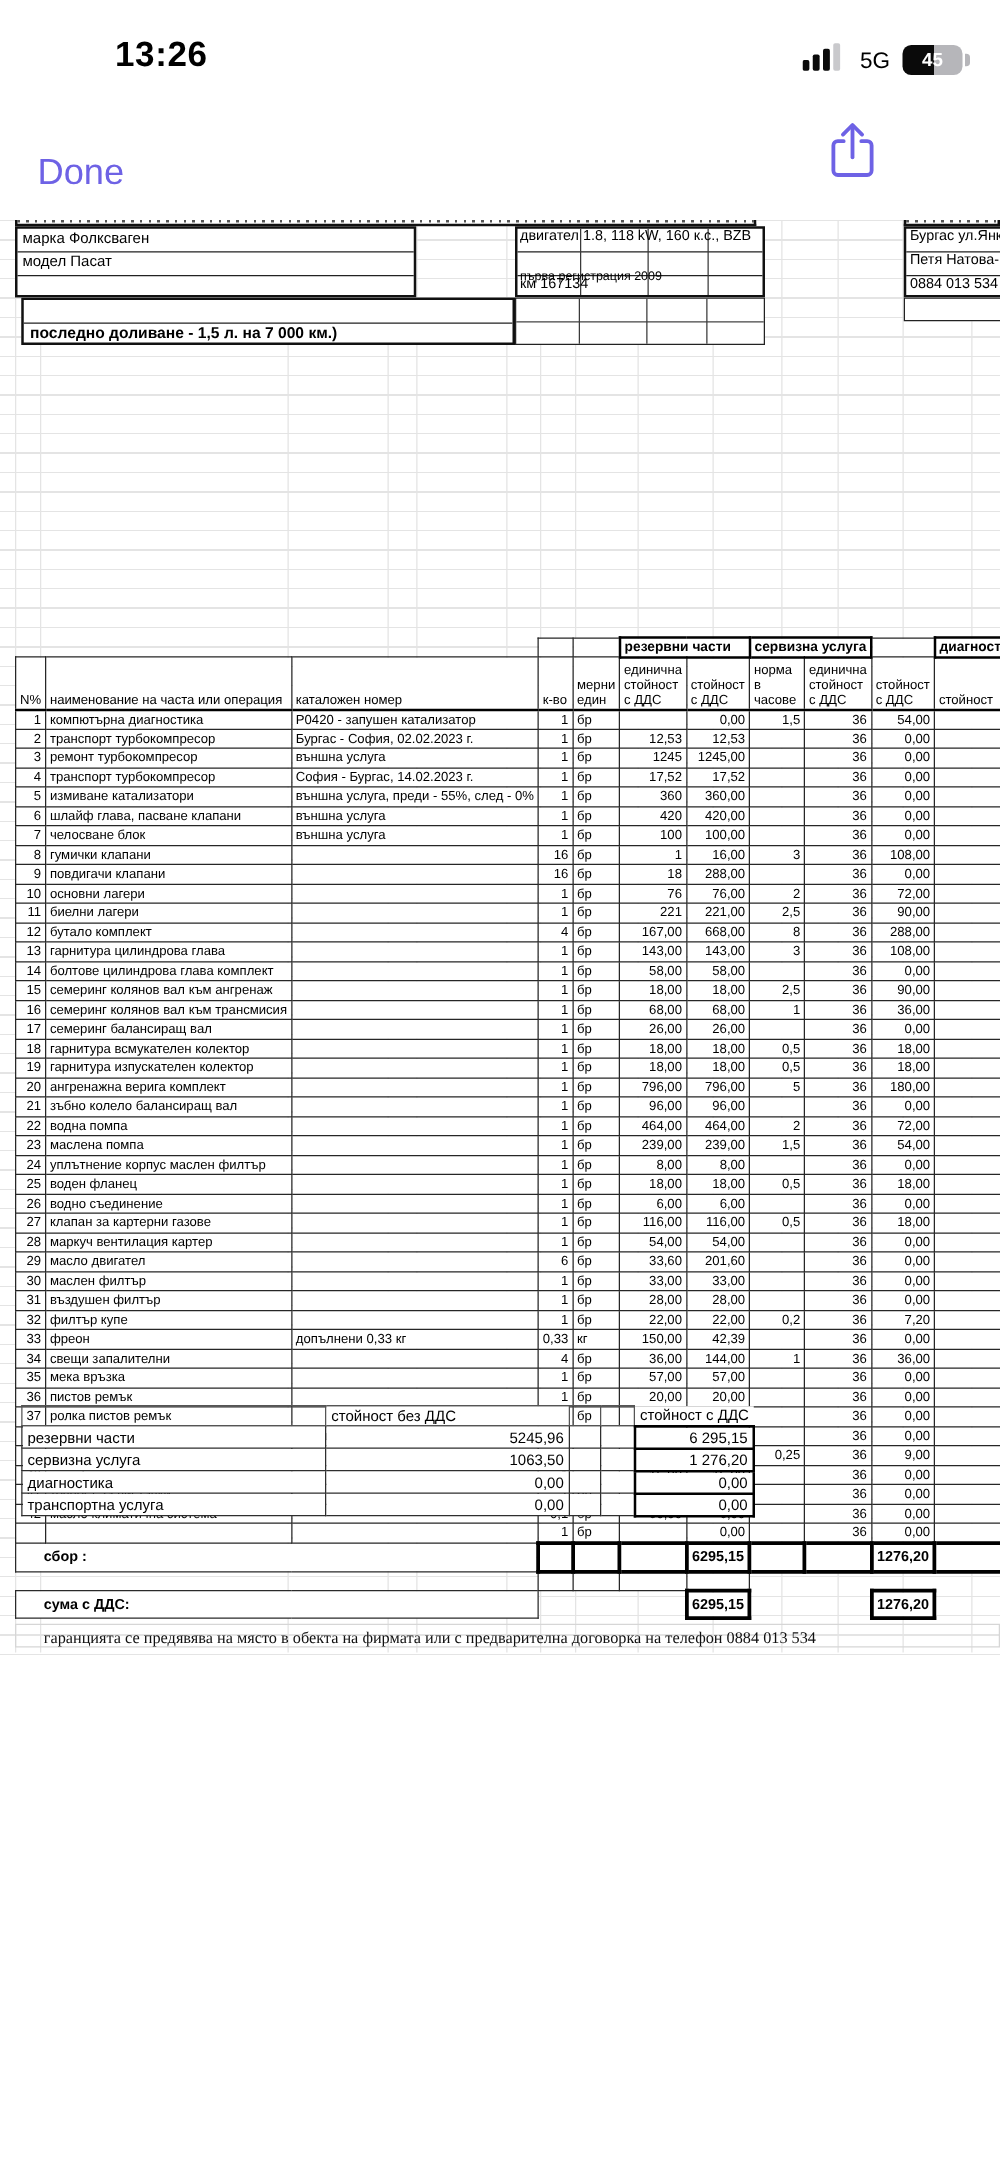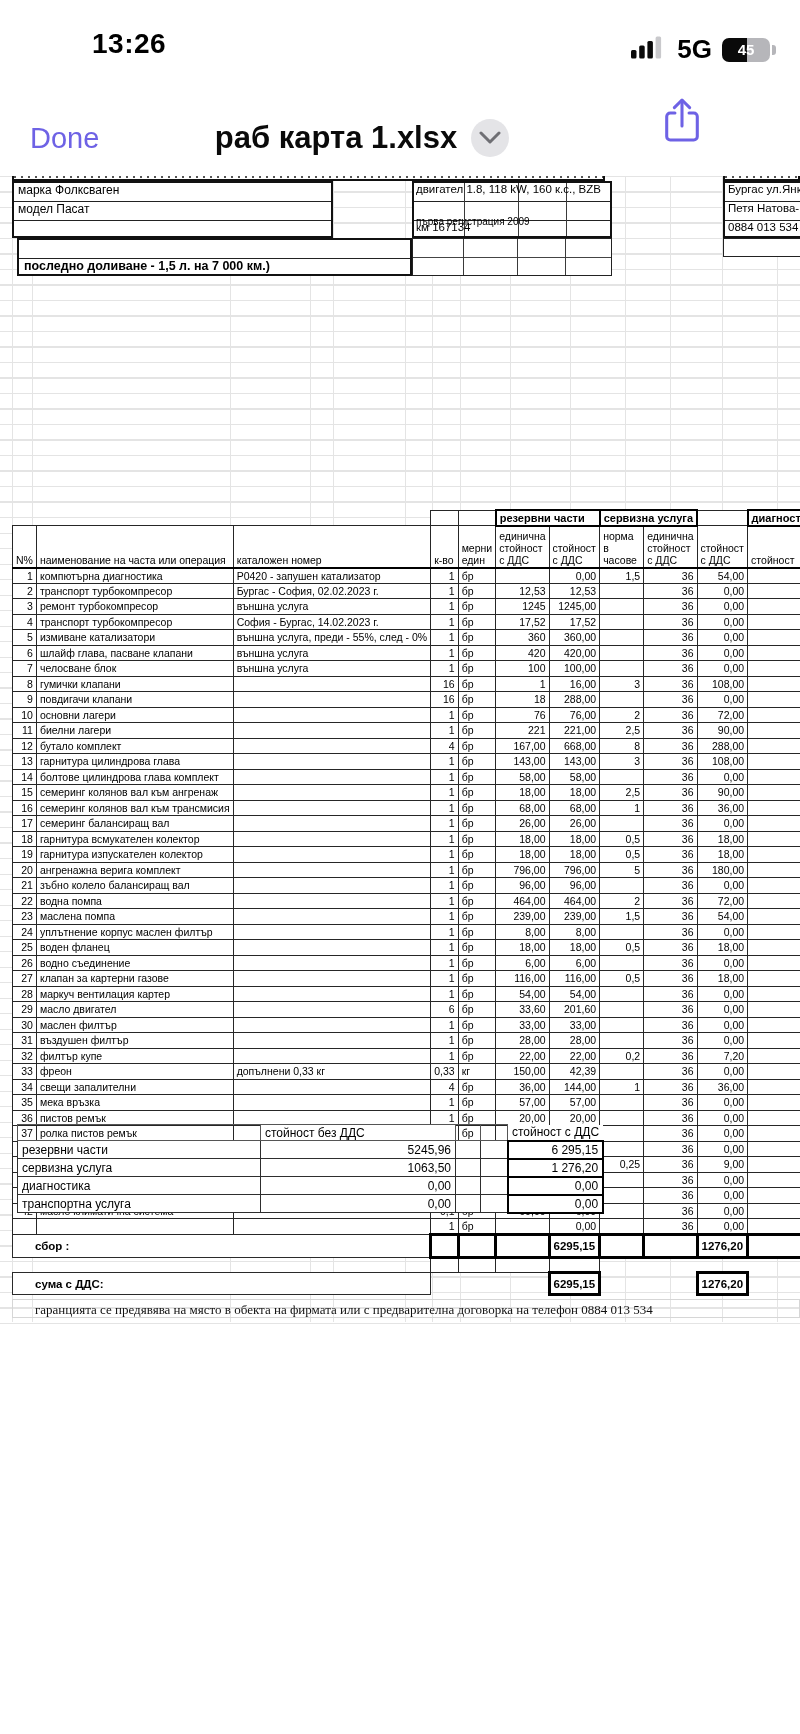--- a/index.html
+++ b/index.html
@@ -3,21 +3,21 @@
 <meta charset="utf-8">
 <style>
   html,body{margin:0;padding:0;}
   body{width:800px;height:1734px;background:#ffffff;position:relative;overflow:hidden;
        font-family:"Liberation Sans","DejaVu Sans",sans-serif;-webkit-font-smoothing:antialiased;}
 
   
   .statusbar{position:absolute;top:0;left:0;width:800px;height:90px;}
   .time{position:absolute;left:92px;top:28px;font-size:28px;font-weight:600;color:#000;letter-spacing:.5px;}
   .sb-right{position:absolute;right:30px;top:34px;display:flex;align-items:center;gap:10px;}
-  .net{font-size:26px;font-weight:700;color:#000;}
+  .net{font-size:18px;font-weight:400;color:#000;}
   .battery{position:relative;width:48px;height:24px;border-radius:7px;
            background:linear-gradient(90deg,#0a0a0a 0 52%,#b6b6ba 52% 100%);
            color:#fff;font-size:15px;font-weight:700;display:flex;align-items:center;justify-content:center;}
   .battery:after{content:"";position:absolute;right:-6px;top:7px;width:4px;height:10px;border-radius:0 3px 3px 0;background:#b6b6ba;}
 
   
   .navbar{position:absolute;top:100px;left:0;width:724px;height:76px;display:flex;align-items:center;}
   .done{position:absolute;left:30px;font-size:29px;color:#6e62e5;cursor:pointer;}
   .title-wrap{position:absolute;left:0;right:0;display:flex;align-items:center;justify-content:center;gap:14px;}
   .doc-title{font-size:31px;font-weight:600;color:#0a0a0a;}
@@ -91,28 +91,20 @@
     </span>
     <span class="net">5G</span>
     <span class="battery">
       <span>45</span>
     </span>
   </div>
 </div>
 
 <div class="navbar">
   <div class="done">Done</div>
-  <div class="title-wrap">
-    <span class="doc-title">раб карта 1.xlsx</span>
-    <span class="chev-circle">
-      <svg width="22" height="14" viewBox="0 0 22 14">
-        <polyline points="2,2 11,11 20,2" fill="none" stroke="#6f6f74" stroke-width="3" stroke-linecap="round" stroke-linejoin="round"></polyline>
-      </svg>
-    </span>
-  </div>
   <div class="share">
     <svg width="40" height="48" viewBox="0 0 34 40">
       <g fill="none" stroke="#6e62e5" stroke-width="2.6" stroke-linecap="round" stroke-linejoin="round">
         <path d="M11 14 H7 a3 3 0 0 0 -3 3 V34 a3 3 0 0 0 3 3 H27 a3 3 0 0 0 3 -3 V17 a3 3 0 0 0 -3 -3 H23"></path>
         <path d="M17 25 V3.5"></path>
         <path d="M10.5 9.5 L17 3 L23.5 9.5"></path>
       </g>
     </svg>
   </div>
 </div>

